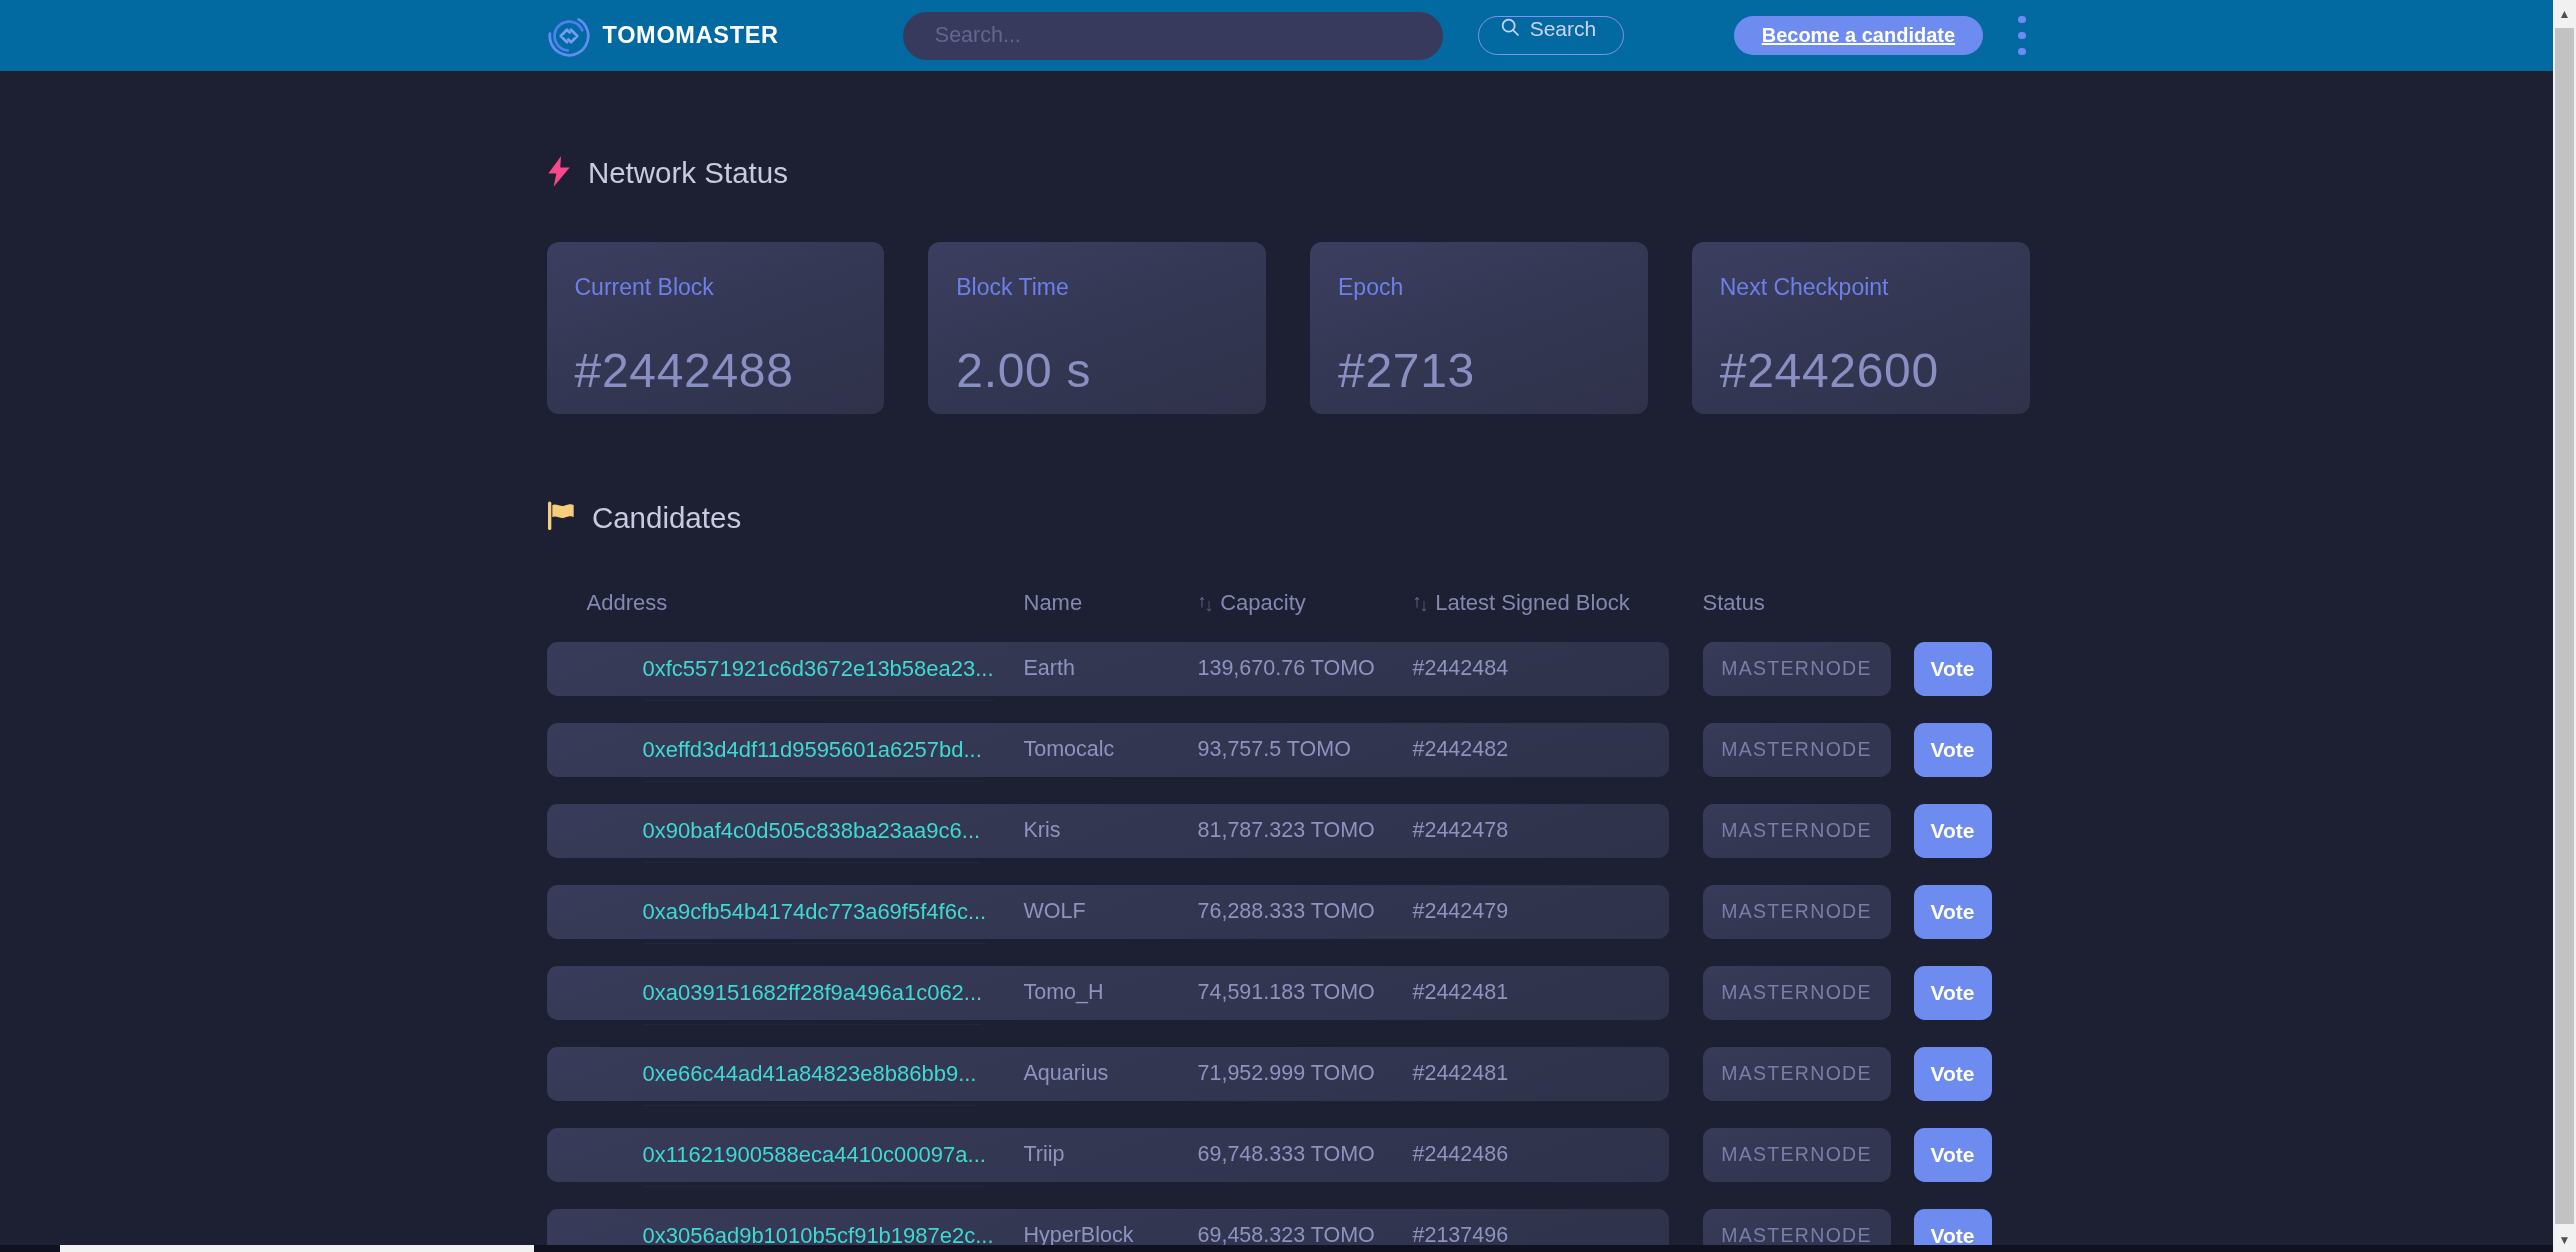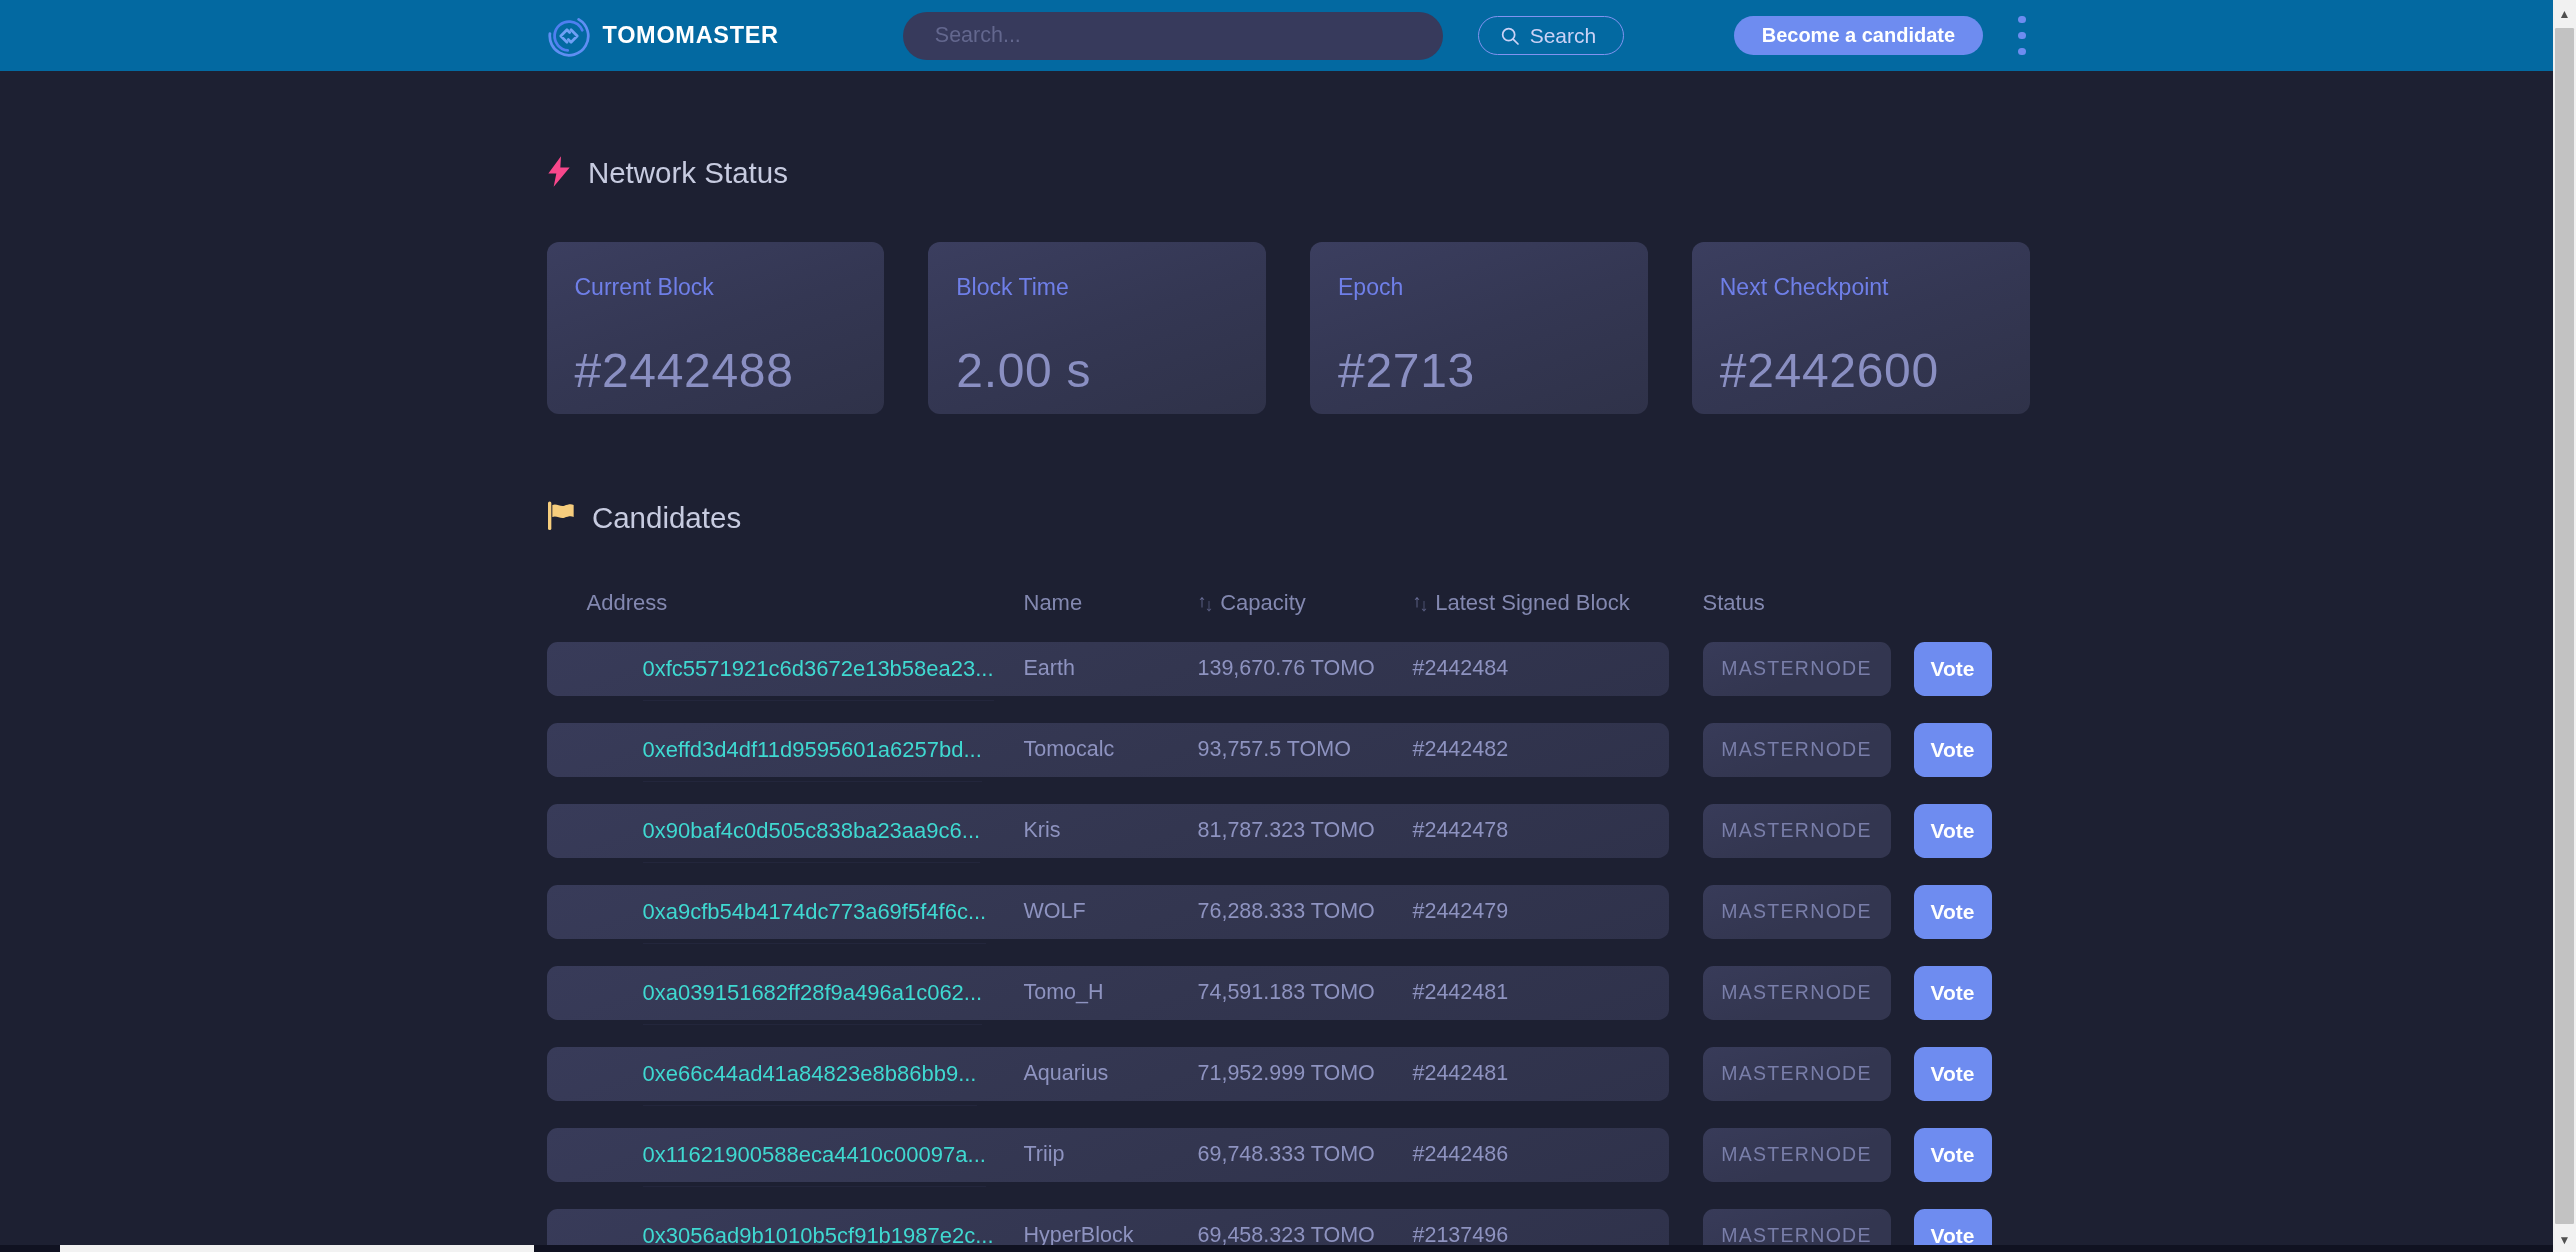--- a/index.html
+++ b/index.html
@@ -21,33 +21,33 @@
   .search-input {
     margin-left:124px; width:540px; height:48px;
     background:#373a5c; border:none; border-radius:24px;
     color:#c7cbe0; font-size:21.5px; padding:0 32px;
     font-family:"Liberation Sans", sans-serif; outline:none;
   }
   .search-input::placeholder { color:#63678e; }
 
   .search-btn {
     margin-left:35px; height:39px; padding:0 27px 0 21.5px;
-    display:flex; align-items:center; gap:9.4px;
+    display:flex; gap:9.4px;
     background:transparent; border:1.3px solid #8193f0; border-radius:19.5px;
     color:#ccd2f6; font-size:21px; cursor:pointer;
     font-family:"Liberation Sans", sans-serif;
   }
   .search-btn svg { display:block; }
 
   .spacer { flex:1; }
 
   .become-btn {
     height:39px; padding:0 28px; border:none; border-radius:19.5px;
     background:#6e8cf0; color:#ffffff; font-size:20px; font-weight:600;
-    cursor:pointer; font-family:"Liberation Sans", sans-serif;
+    cursor:pointer; font-family:"Liberation Sans", sans-serif;text-decoration:underline;
   }
   .kebab { margin-left:31px; display:flex; flex-direction:column; gap:8.7px; cursor:pointer; padding:4px; }
   .kebab i { width:7.4px; height:7.4px; border-radius:50%; background:#6e8cf0; display:block; }
 
   
   .main { padding-top:85px; }
   .section-heading { display:flex; gap:17.4px; font-size:29.5px; color:#c7cbe0; }
   .section-heading svg { display:block; }
 
   

